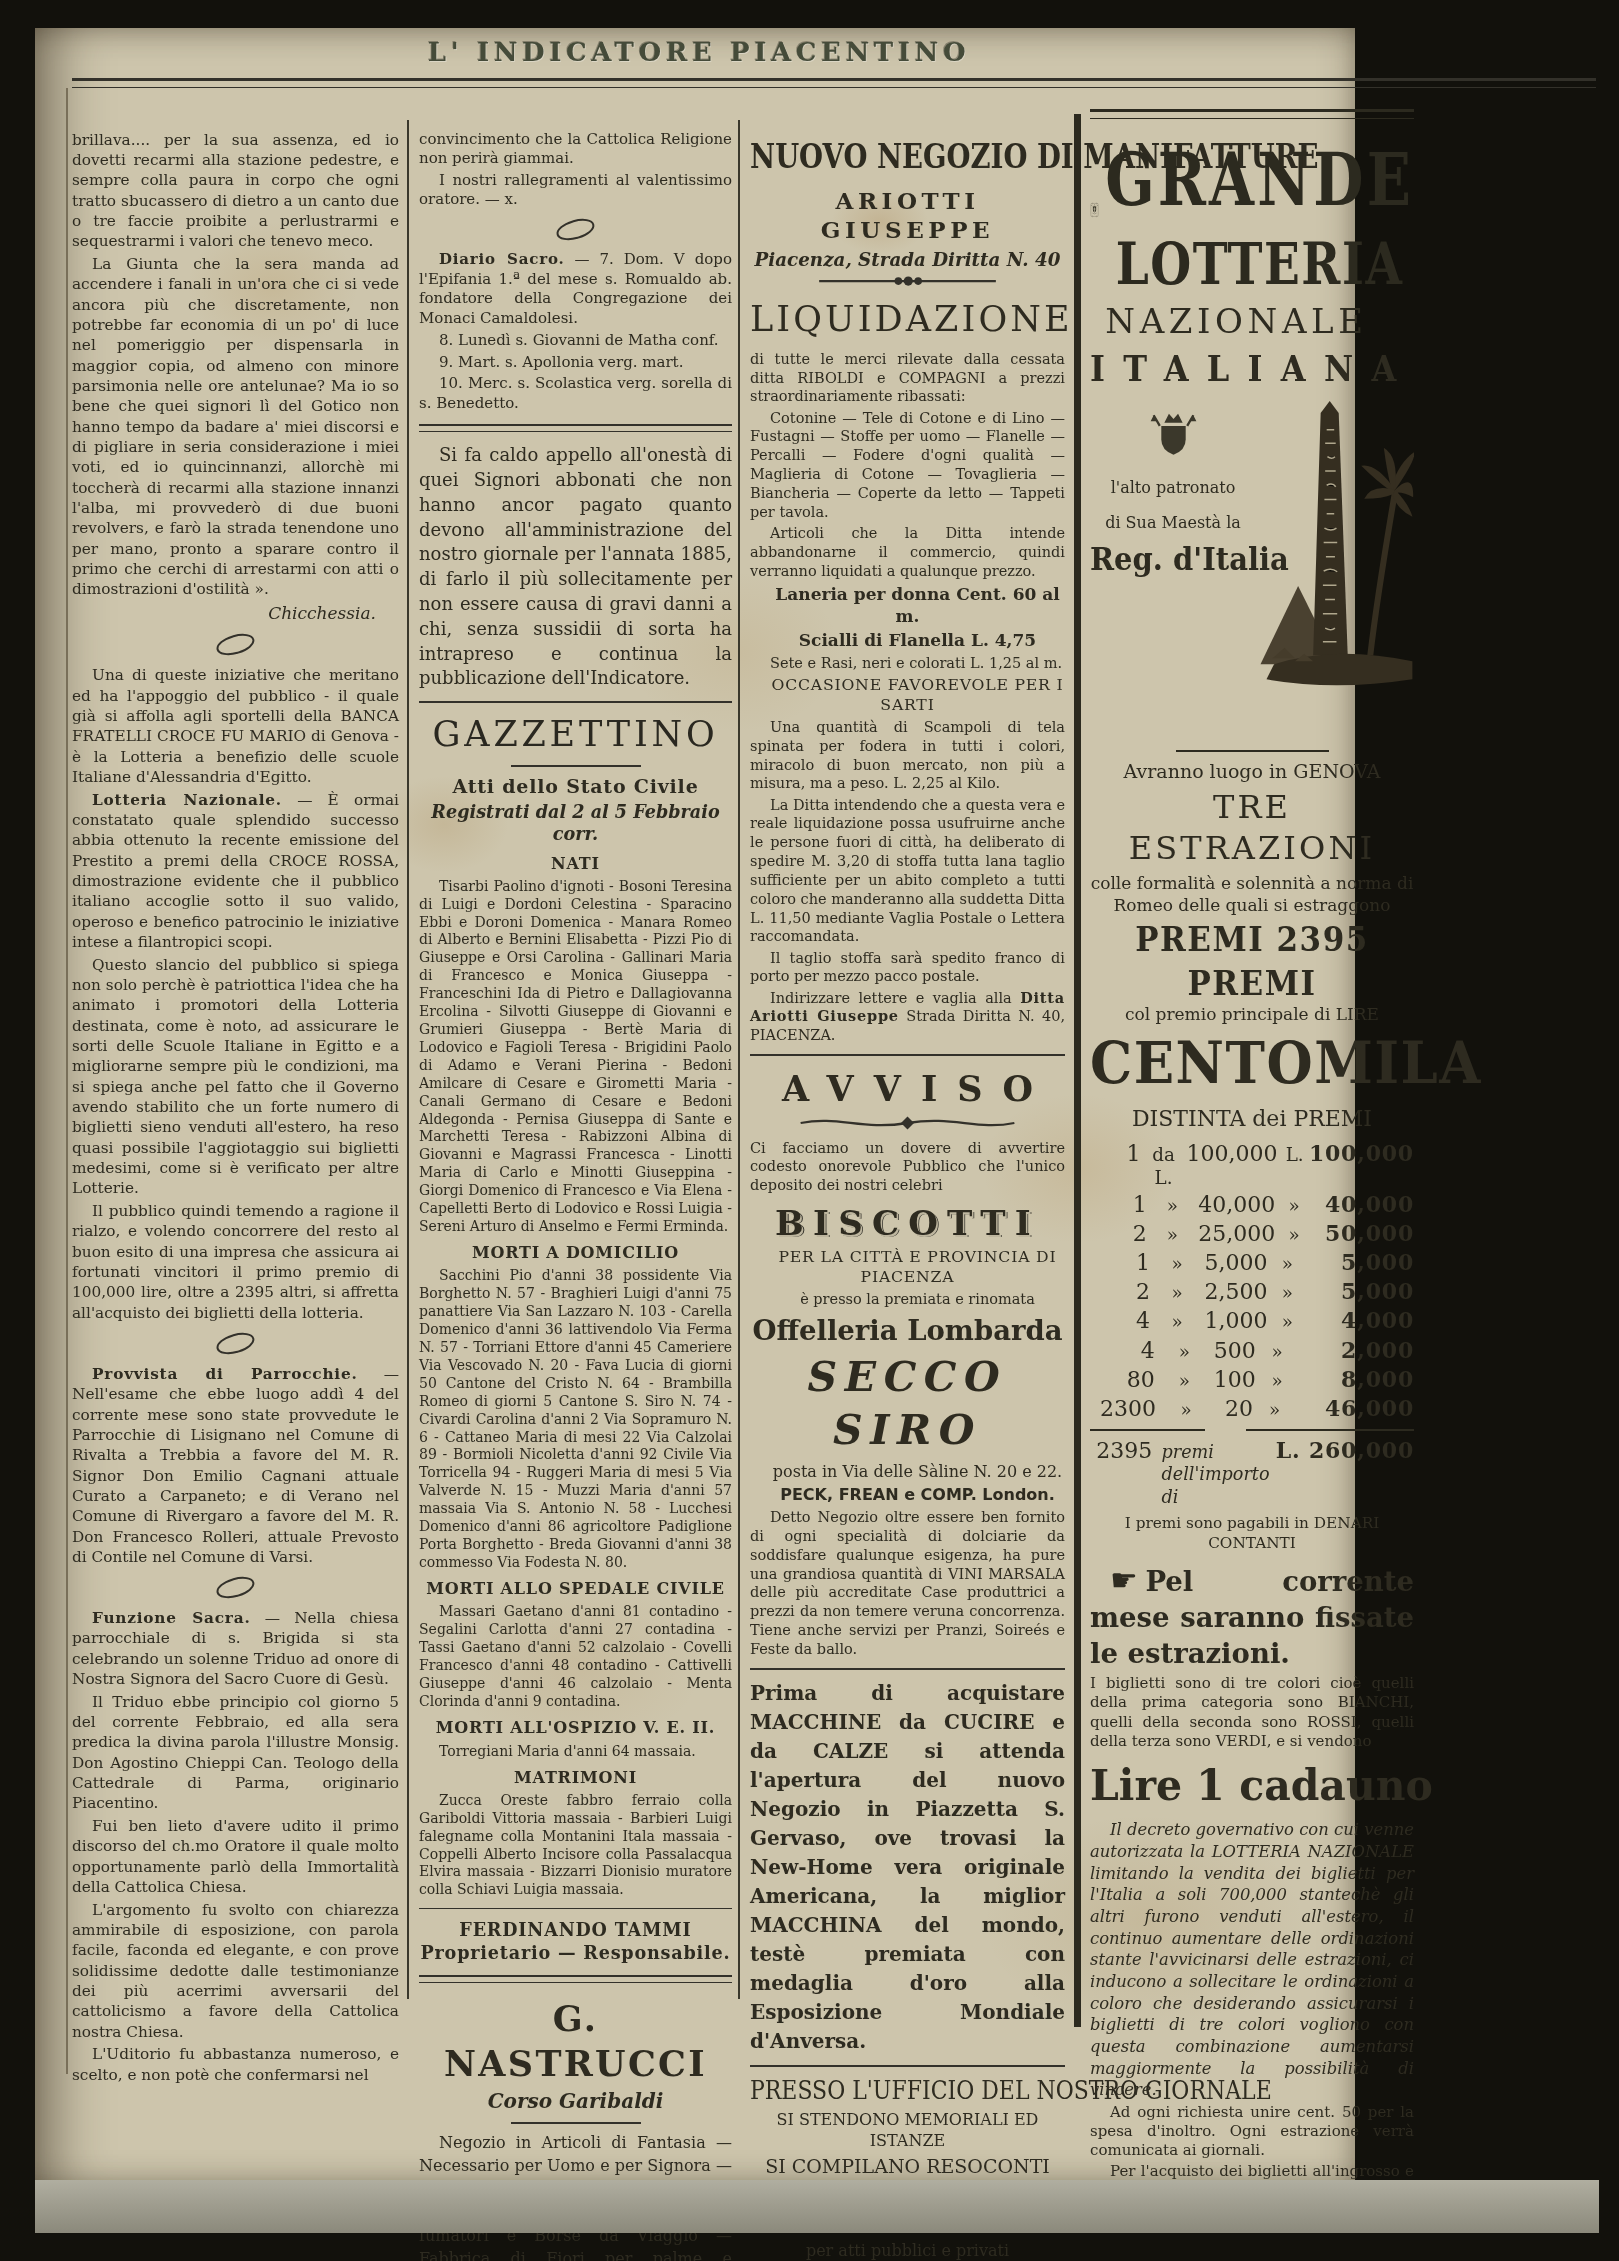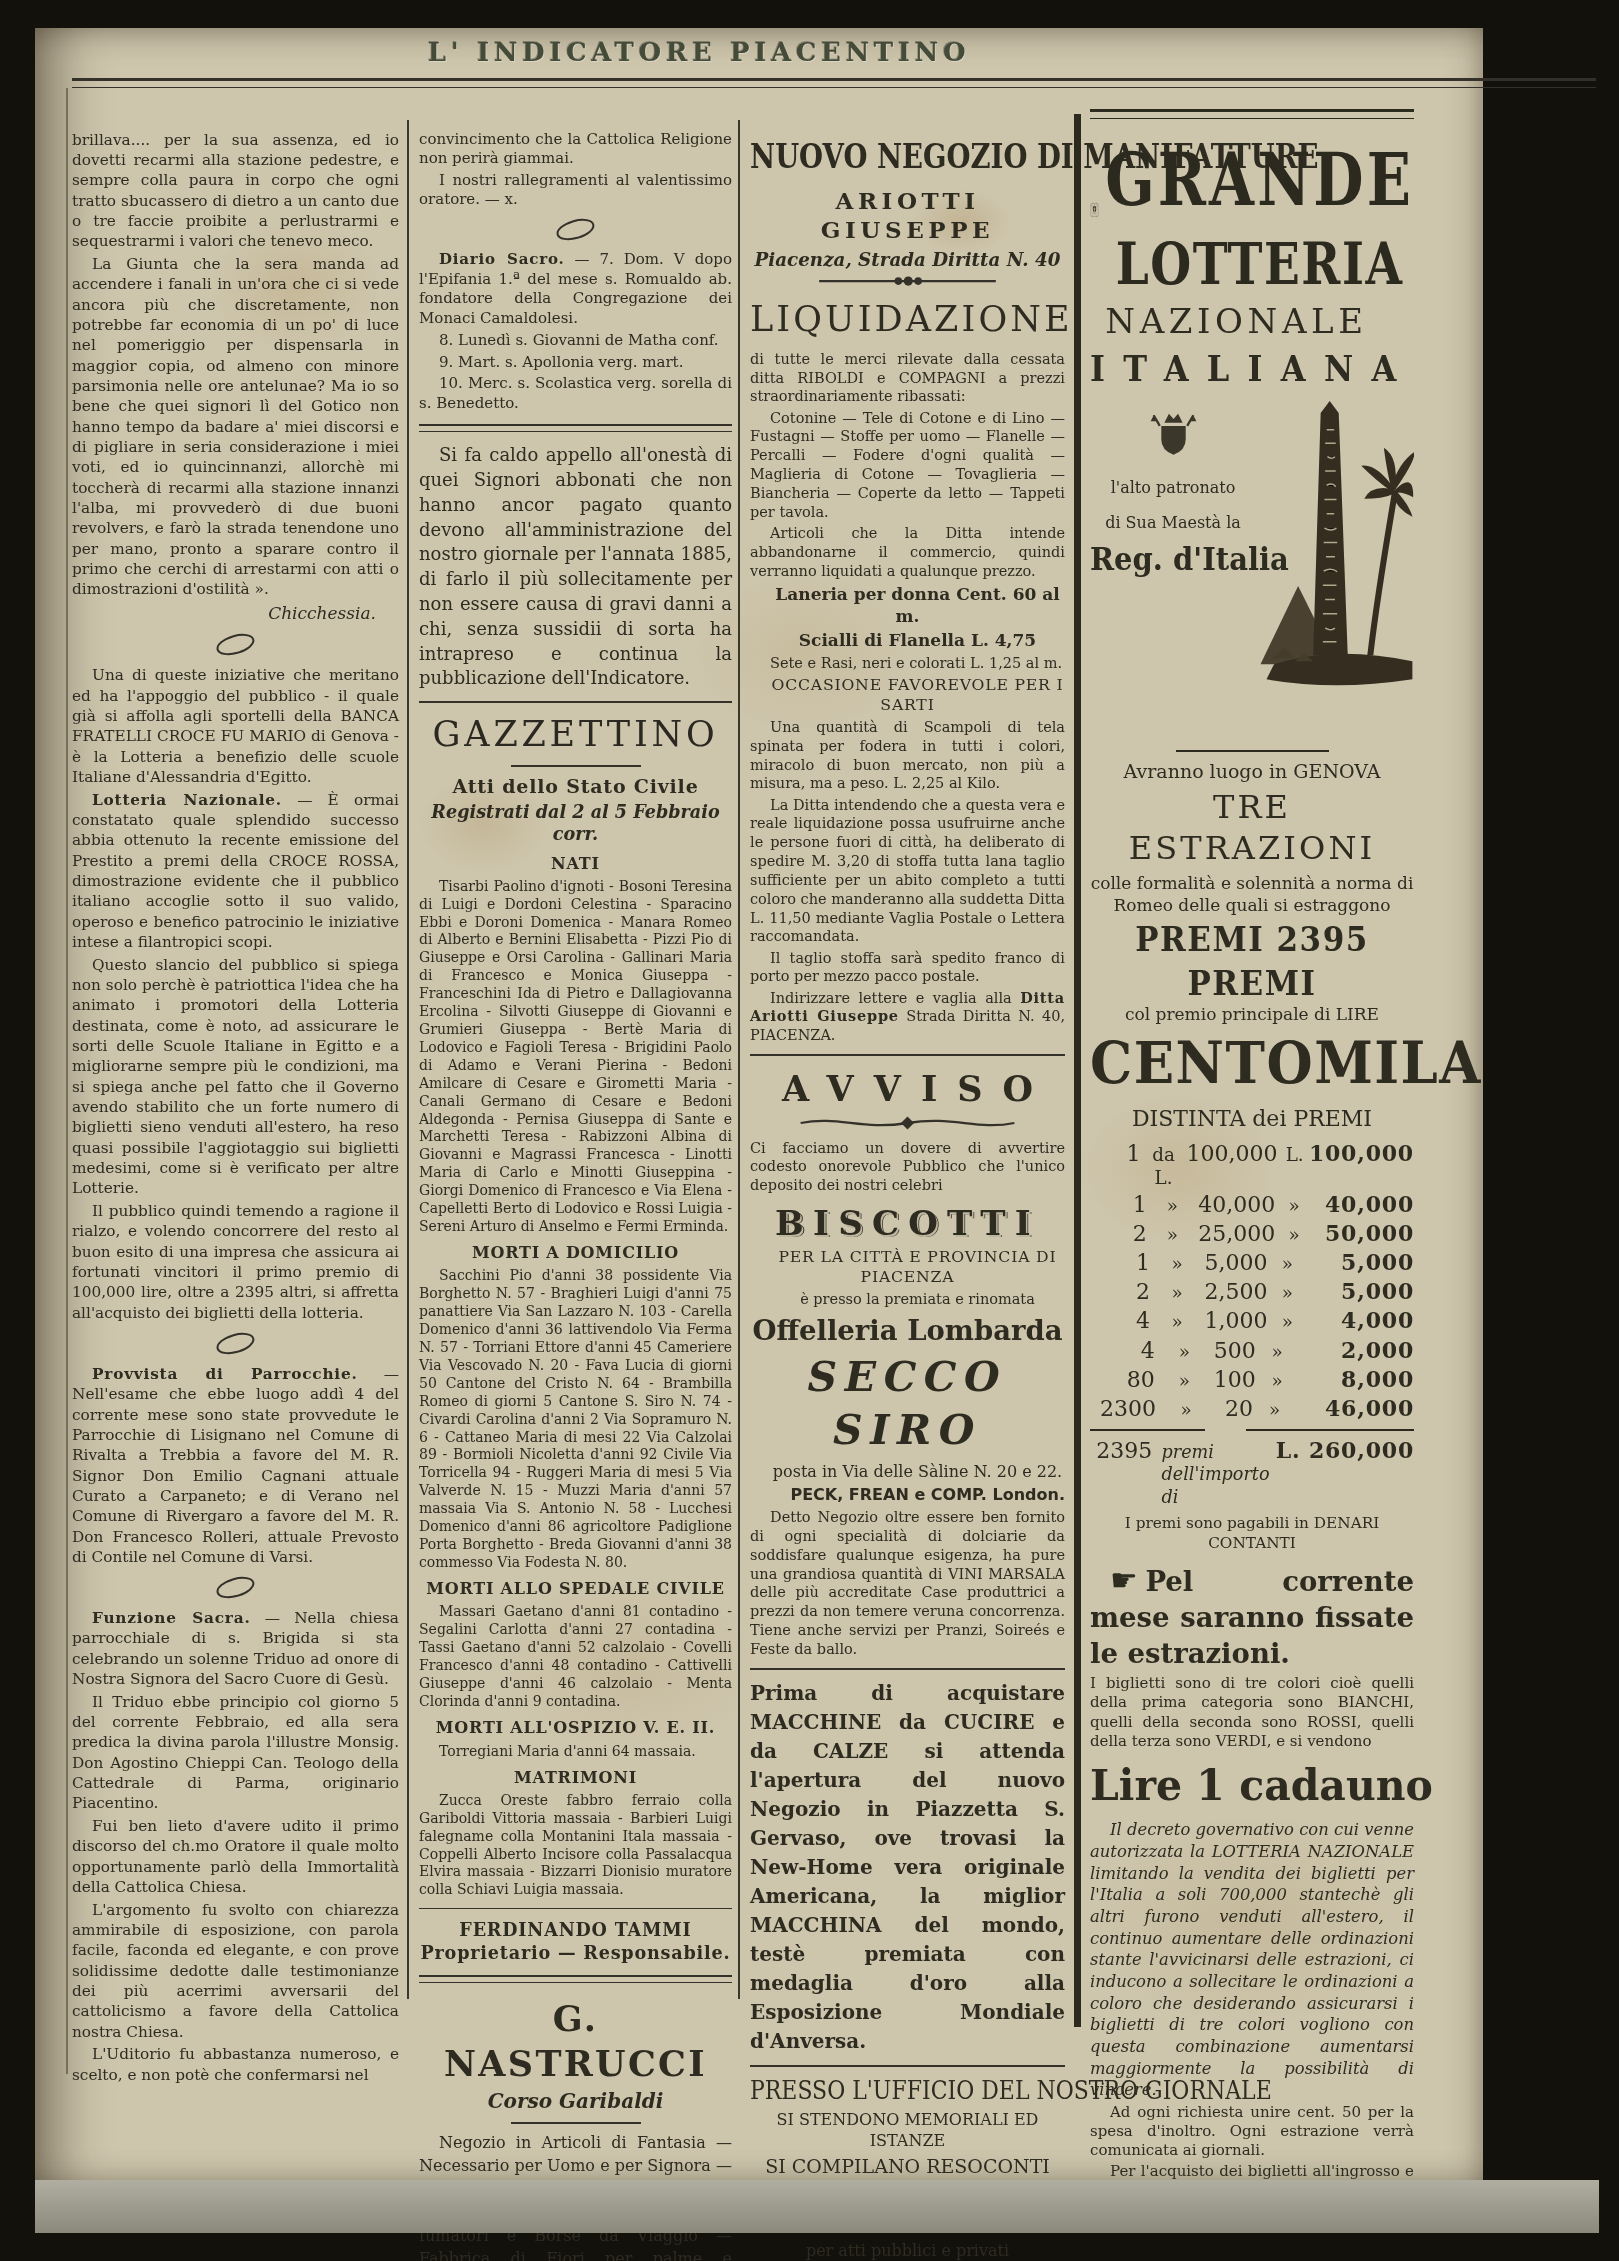--- a/index.html
+++ b/index.html
@@ -1,18 +1,18 @@
 <!DOCTYPE html>
 <html style="font-size:12.2px"><head>
 <meta charset="utf-8">
 <style>
   html,body{margin:0;padding:0;background:#0e0d09;}
   #page{position:relative;width:1620px;height:2261px;overflow:hidden;background:#12110c;
         font-family:"DejaVu Serif","Liberation Serif",serif;color:#2e2b20;}
-  .paper{position:absolute;left:35px;top:27.5px;width:1448px;height:2152px;
+  .paper{position:absolute;left:35px;top:27.5px;width:1320px;height:2152px;
     background-color:#cdc5ac;
     background-image:
       radial-gradient(ellipse 122px 92px at 18% 12%, rgba(164,120,50,.16), transparent 70%),
       radial-gradient(ellipse 92px 69px at 31% 37%, rgba(150,105,40,.15), transparent 70%),
       radial-gradient(ellipse 153px 115px at 53% 29%, rgba(160,115,45,.10), transparent 70%),
       radial-gradient(ellipse 137px 107px at 79% 53%, rgba(160,110,40,.13), transparent 70%),
       radial-gradient(ellipse 183px 122px at 41% 76%, rgba(150,100,35,.10), transparent 70%),
       radial-gradient(ellipse 229px 153px at 84% 88%, rgba(140,100,35,.12), transparent 70%),
       radial-gradient(ellipse 69px 46px at 64% 9%, rgba(150,100,35,.18), transparent 70%);
     box-shadow: inset 53px 0 53px -34px rgba(40,30,15,.5),
@@ -62,21 +62,21 @@
   .h-ariotti{font-size:23px;font-weight:700;text-align:center;letter-spacing:4.6px;margin:3.1px 0;}
   .h-piacenza{font-size:18.3px;font-style:italic;font-weight:700;text-align:center;margin:3.1px 0 1.5px;}
   .h-liquid{font-size:35px;text-align:center;letter-spacing:3.1px;margin:9.2px 0 7.6px;}
   .bline{font-size:17px;font-weight:700;text-align:center;text-indent:0;margin:1.5px 0;}
   .capline{font-size:15.7px;text-align:center;text-indent:0;letter-spacing:0.8px;margin:1.5px 0;}
   .h-avviso{font-size:35px;font-weight:700;text-align:center;letter-spacing:20px;margin:7.6px 0 1.5px;text-indent:20px;}
   .h-biscotti{font-size:34px;font-weight:700;text-align:center;letter-spacing:9.2px;margin:6.1px 0 1.5px;
      text-shadow:1.5px 1.5px 0 rgba(205,197,172,.9), 2.3px 2.3px 0 #33312a;}
   .h-offelleria{font-size:27.5px;font-weight:700;text-align:center;margin:4.6px 0 0;}
   .h-secco{font-size:41px;font-style:italic;font-weight:700;text-align:center;letter-spacing:7.6px;margin:1.5px 0 4.6px;}
-  .peck{font-size:16px;font-weight:700;font-family:"DejaVu Sans","Liberation Sans",sans-serif;text-align:right;margin:0 4.6px 4.6px 0;text-indent:0;}
+  .peck{font-size:16px;font-weight:700;font-family:"DejaVu Sans","Liberation Sans",sans-serif;text-align:center;margin:0 4.6px 4.6px 0;text-indent:0;}
   .newhome{font-size:20px;font-weight:700;line-height:1.45;}
   .uff1{font-size:22px;text-align:center;transform:scaleY(1.2);margin:7.6px 0 4.6px;white-space:nowrap;}
   .uff2{font-size:16px;text-align:center;margin:3.1px 0;}
   .uff3{font-size:19px;text-align:center;margin:3.1px 0;}
   .uffE{font-size:14.5px;text-align:center;margin:1.5px 0;}
   .uff5{font-size:24px;text-align:center;transform:scaleY(1.2);margin:4.6px 0;white-space:nowrap;}
 
   .lotthead{display:flex;align-items:flex-start;gap:6.1px;}
   .lotthead .titles{flex:1;text-align:center;}
   .h-grande{font-size:58px;font-weight:700;transform:scaleY(1.25);margin:13.7px 0 0;letter-spacing:3.1px;color:#2c2a1f;}

